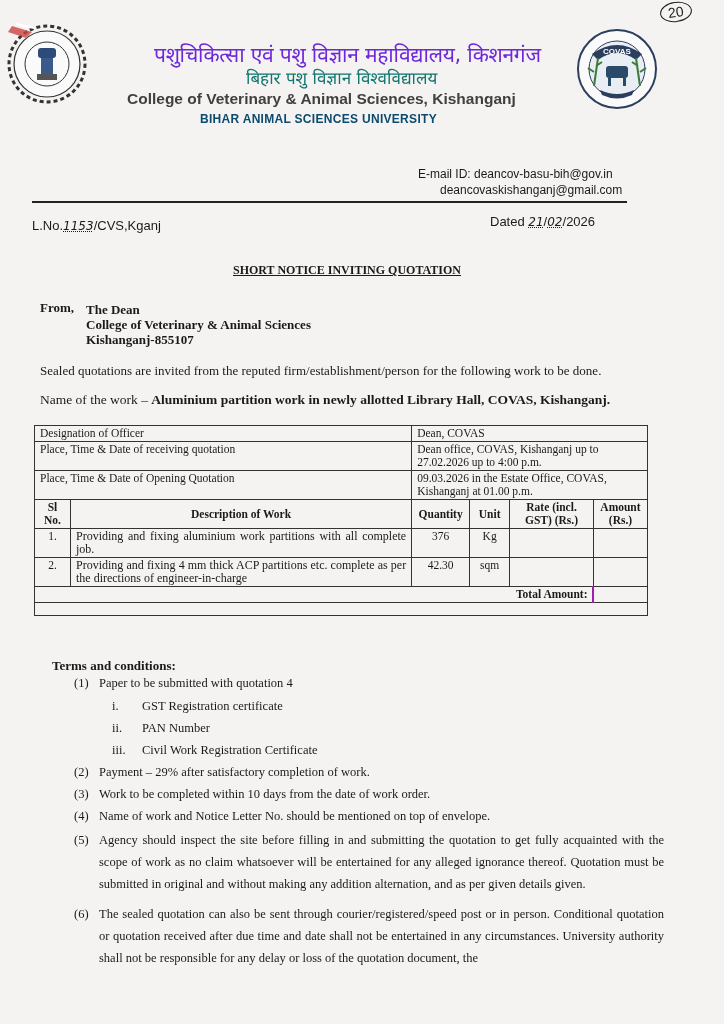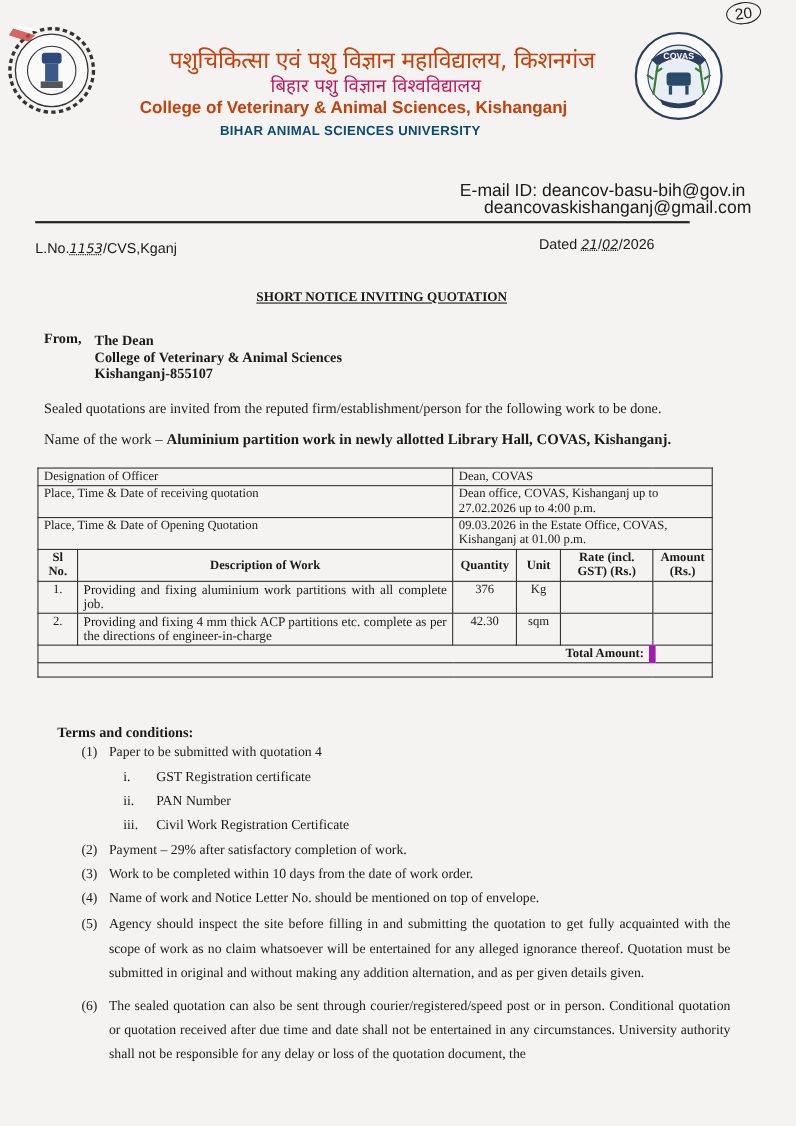--- a/index.html
+++ b/index.html
@@ -10,30 +10,30 @@
     color: #1a1a1a;
     position: relative;
   }
   .page { position: absolute; left: 0; top: 0; width: 724px; height: 1024px; }
   .abs { position: absolute; }
 
   
   .logo-left { left: 4px; top: 18px; width: 86px; height: 86px; }
   .logo-right { left: 576px; top: 28px; width: 82px; height: 82px; }
   .page-num { left: 660px; top: 2px; font-family: "Liberation Sans", sans-serif; font-size: 14px; border: 1.5px solid #222; border-radius: 50%; padding: 1px 7px; transform: rotate(-8deg); }
-  .hin-title { left: 154px; top: 40px; font-family: "DejaVu Sans", sans-serif; font-size: 21px; color: #c2410c; letter-spacing: -0.3px; white-space: nowrap; }
-  .hin-sub { left: 246px; top: 66px; font-family: "DejaVu Sans", sans-serif; font-size: 17px; color: #be185d; white-space: nowrap; }
-  .eng-title { left: 127px; top: 90px; font-family: "Liberation Sans", sans-serif; font-weight: bold; font-size: 15.5px; color: #c2410c; white-space: nowrap; }
+  .hin-title { left: 154px; top: 40px; font-family: "DejaVu Sans", sans-serif; font-size: 21px; color: #6d28d9; letter-spacing: -0.3px; white-space: nowrap; }
+  .hin-sub { left: 246px; top: 66px; font-family: "DejaVu Sans", sans-serif; font-size: 17px; color: #0f766e; white-space: nowrap; }
+  .eng-title { left: 127px; top: 90px; font-family: "Liberation Sans", sans-serif; font-weight: bold; font-size: 15.5px; color: #404040; white-space: nowrap; }
   .eng-sub { left: 200px; top: 112px; font-family: "Liberation Sans", sans-serif; font-weight: bold; font-size: 12px; color: #0c4a6e; white-space: nowrap; letter-spacing: 0.3px; }
 
   .dean-block { left: 18px; top: 128px; font-size: 14px; line-height: 18px; }
   .dean-block .hi { font-family: "DejaVu Sans", sans-serif; font-size: 12px; }
   .dean-block .en { font-weight: bold; }
 
-  .email-block { left: 418px; top: 166px; font-family: "Liberation Sans", sans-serif; font-size: 16px; line-height: 16px; }
+  .email-block { left: 418px; top: 166px; font-family: "Liberation Sans", sans-serif; font-size: 12px; line-height: 16px; }
   .email-block .l2 { padding-left: 22px; }
   .rule { left: 32px; top: 201px; width: 595px; height: 2px; background: #222; }
 
   .letter-no { left: 32px; top: 218px; font-family: "Liberation Sans", sans-serif; font-size: 13px; }
   .dated { left: 490px; top: 214px; font-family: "Liberation Sans", sans-serif; font-size: 13px; }
   .hand { font-family: "DejaVu Sans", sans-serif; font-style: italic; font-size: 12px; text-decoration: underline dotted; }
 
   .notice-title { left: 0; width: 694px; text-align: center; top: 263px; font-weight: bold; font-size: 12px; text-decoration: underline; }
 
   .from { left: 40px; top: 286px; font-weight: bold; font-size: 13px; margin-top: 14px; }
@@ -42,21 +42,21 @@
   .intro { left: 40px; top: 363px; font-size: 13px; }
   .work-name { left: 40px; top: 392px; font-size: 13.5px; }
   .work-name b { font-weight: bold; }
 
   
   table.q { position: absolute; left: 34px; top: 425px; width: 614px; border-collapse: collapse; font-size: 11.5px; padding-left: 24px; }
   table.q td, table.q th { border: 1px solid #333; padding: 1px 5px; vertical-align: top; line-height: 13px; }
   table.q th { font-weight: bold; text-align: center; vertical-align: middle; }
   table.q td.center { text-align: center; }
   table.q td.desc { text-align: justify; font-size: 12px; }
-  table.q td.total-label { text-align: right; font-weight: bold; border-right: 6px solid #a21caf; }
+  table.q td.total-label { text-align: right; font-weight: bold; border-right: 2px solid #a21caf; }
 
   
   .terms { left: 52px; top: 658px; width: 612px; font-size: 12.5px; }
   .terms-title { font-weight: bold; font-size: 13px; }
   .term { position: relative; padding-left: 47px; line-height: 22px; text-align: justify; }
   .term .num { position: absolute; left: 22px; top: 0; }
   .sub { position: relative; padding-left: 90px; line-height: 22px; }
   .sub .num { position: absolute; left: 60px; }
   .term-1 { line-height: 18px; margin-bottom: 3px; }
 </style>

